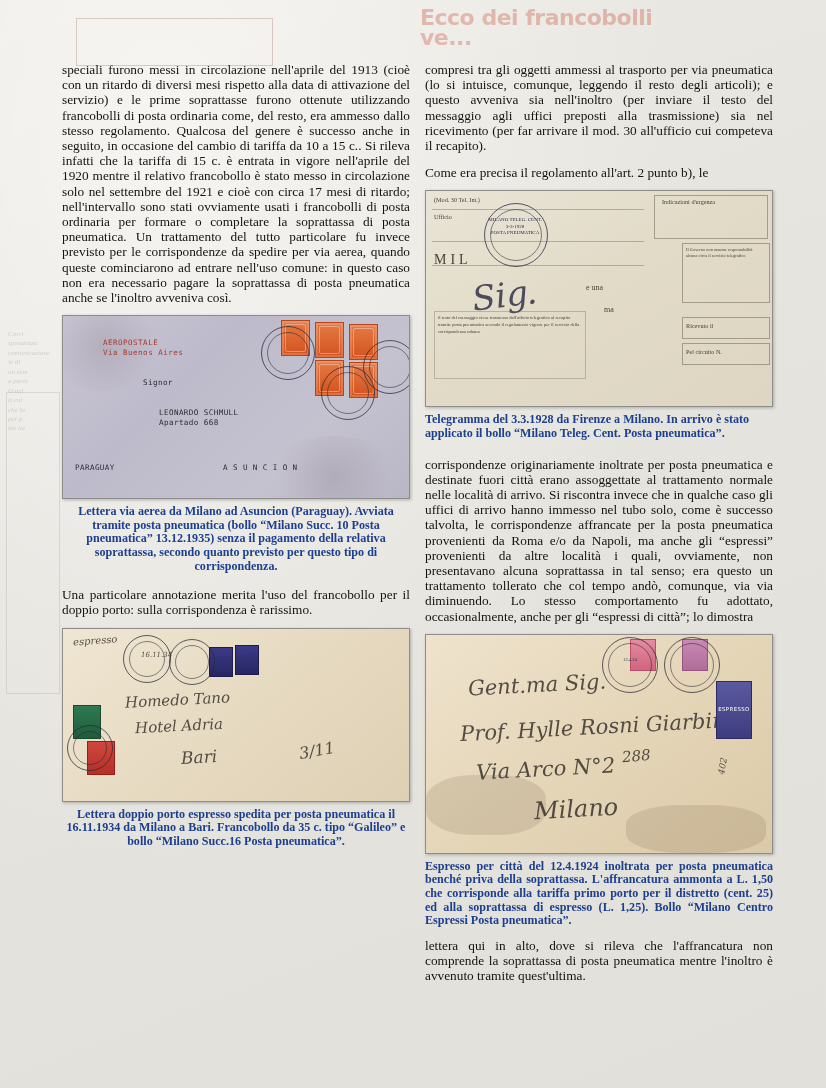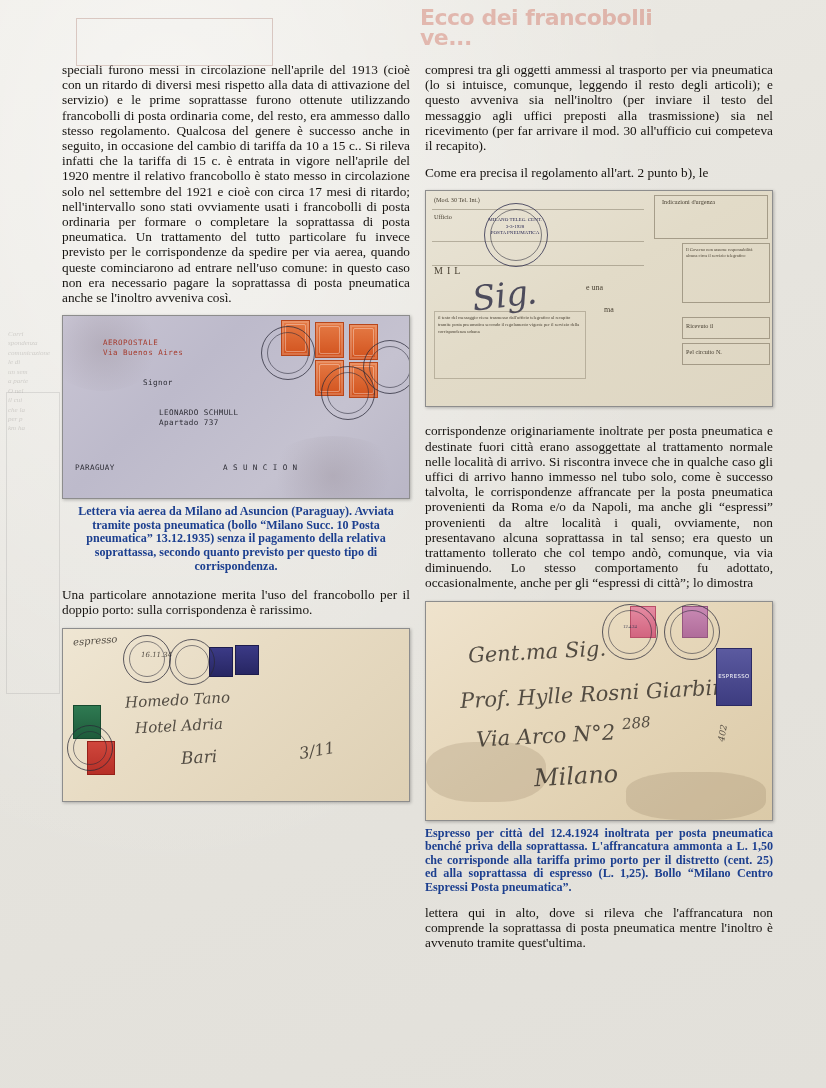--- a/index.html
+++ b/index.html
@@ -280,21 +280,21 @@
     <div class="fig">
       <div class="fig-img cover1">
         <div class="stain" style="left:-20px; top:-15px; width:120px; height:90px;"></div>
         <div class="stain" style="left:200px; top:120px; width:140px; height:80px;"></div>
 
         <div class="red-line" style="top:22px;">AEROPOSTALE</div>
         <div class="red-line" style="top:32px;">Via Buenos Aires</div>
 
         <div class="typed" style="left:80px; top:62px;">Signor</div>
         <div class="typed" style="left:96px; top:92px;">LEONARDO SCHMULL</div>
-        <div class="typed" style="left:96px; top:102px;">Apartado 737</div>
+        <div class="typed" style="left:96px; top:102px;">Apartado 668</div>
 
         <div class="typed" style="left:12px; top:147px;">PARAGUAY</div>
         <div class="typed" style="left:160px; top:147px;">A S U N C I O N</div>
 
         <div class="stamp-o" style="left:218px; top:4px;"></div>
         <div class="stamp-o" style="left:252px; top:6px;"></div>
         <div class="stamp-o" style="left:286px; top:8px;"></div>
         <div class="stamp-o" style="left:252px; top:44px;"></div>
         <div class="stamp-o" style="left:286px; top:46px;"></div>
         <div class="pmk" style="left:198px; top:10px;"></div>
@@ -317,20 +317,21 @@
 
         <div class="stamp-blue" style="left:146px; top:18px;"></div>
         <div class="stamp-blue" style="left:172px; top:16px;"></div>
         <div class="stamp-green" style="left:10px; top:76px;"></div>
         <div class="stamp-red" style="left:24px; top:112px;"></div>
         <div class="pmk" style="left:60px; top:6px; width:46px; height:46px;"></div>
         <div class="pmk" style="left:106px; top:10px; width:44px; height:44px;"></div>
         <div class="pmk" style="left:4px; top:96px; width:44px; height:44px;"></div>
         <div class="hand" style="left:236px; top:112px; font-size:16px; transform:rotate(-10deg);">3/11</div>
       </div>
+      <div class="caption">Lettera doppio porto espresso spedita per posta pneumatica il 16.11.1934 da Milano a Bari. Francobollo da 35 c. tipo “Galileo” e bollo “Milano Succ.16 Posta pneumatica”.</div>
     </div>
 
     <div style="height:12px"></div>
   </div>
 
   <div class="col col-right">
 
     <p class="body">compresi tra gli oggetti ammessi al trasporto per via pneumatica (lo si intuisce, comunque, leggendo il resto degli articoli); e questo avveniva sia nell'inoltro (per inviare il testo del messaggio agli uffici preposti alla trasmissione) sia nel ricevimento (per far arrivare il mod. 30 all'ufficio cui competeva il recapito).</p>
     <p class="body">Come era precisa il regolamento all'art. 2 punto b), le</p>
 
@@ -346,34 +347,35 @@
 
         <div class="pmk" style="left:58px; top:12px; width:62px; height:62px; border-color:rgba(35,35,70,0.75);"></div>
         <div class="tg-txt" style="left:62px; top:26px; width:54px; text-align:center; color:#262652; font-size:5px; white-space:pre-line;">MILANO TELEG. CENT.
 3-3-1928
 POSTA PNEUMATICA</div>
 
         <div class="tg-script" style="left:46px; top:84px; font-size:34px;">Si<span style="letter-spacing:-2px;">g.</span></div>
 
         <div class="tg-txt" style="left:160px; top:92px; font-size:8px;">e una</div>
         <div class="tg-txt" style="left:178px; top:114px; font-size:8px;">ma</div>
-        <div class="tg-txt" style="left:8px; top:73px; font-size:10px; letter-spacing:4px;">MIL</div>
+        <div class="tg-txt" style="left:8px; top:60px; font-size:14px; letter-spacing:4px;">MIL</div>
 
         <div class="tg-box" style="left:256px; top:52px; width:86px; height:58px;"></div>
         <div class="tg-txt" style="left:260px; top:56px; width:78px; font-size:4.4px;">Il Governo non assume responsabilità alcuna circa il servizio telegrafico</div>
         <div class="tg-box" style="left:256px; top:126px; width:86px; height:20px;"></div>
         <div class="tg-txt" style="left:260px; top:131px;">Ricevuto il</div>
         <div class="tg-box" style="left:256px; top:152px; width:86px; height:20px;"></div>
         <div class="tg-txt" style="left:260px; top:157px;">Pel circuito N.</div>
 
         <div class="tg-box" style="left:8px; top:120px; width:150px; height:66px; border-color:rgba(90,80,60,0.3);"></div>
         <div class="tg-txt" style="left:12px; top:124px; width:142px; line-height:1.5; font-size:4.6px;">
           il testo del messaggio viene trasmesso dall'ufficio telegrafico al recapito tramite posta pneumatica secondo il regolamento vigente per il servizio della corrispondenza urbana
         </div>
       </div>
+      <div class="caption" style="text-align:left;">Telegramma del 3.3.1928 da Firenze a Milano. In arrivo è stato applicato il bollo “Milano Teleg. Cent. Posta pneumatica”.</div>
     </div>
 
     <div style="height:16px"></div>
     <p class="body">corrispondenze originariamente inoltrate per posta pneumatica e destinate fuori città erano assoggettate al trattamento normale nelle località di arrivo. Si riscontra invece che in qualche caso gli uffici di arrivo hanno immesso nel tubo solo, come è successo talvolta, le corrispondenze affrancate per la posta pneumatica provenienti da Roma e/o da Napoli, ma anche gli “espressi” provenienti da altre località i quali, ovviamente, non presentavano alcuna soprattassa in tal senso; era questo un trattamento tollerato che col tempo andò, comunque, via via diminuendo. Lo stesso comportamento fu adottato, occasionalmente, anche per gli “espressi di città”; lo dimostra</p>
 
     <div class="fig">
       <div class="fig-img cover4">
         <div class="tear" style="left:0px; top:140px; width:120px; height:60px;"></div>
         <div class="tear" style="left:200px; top:170px; width:140px; height:48px;"></div>
 

